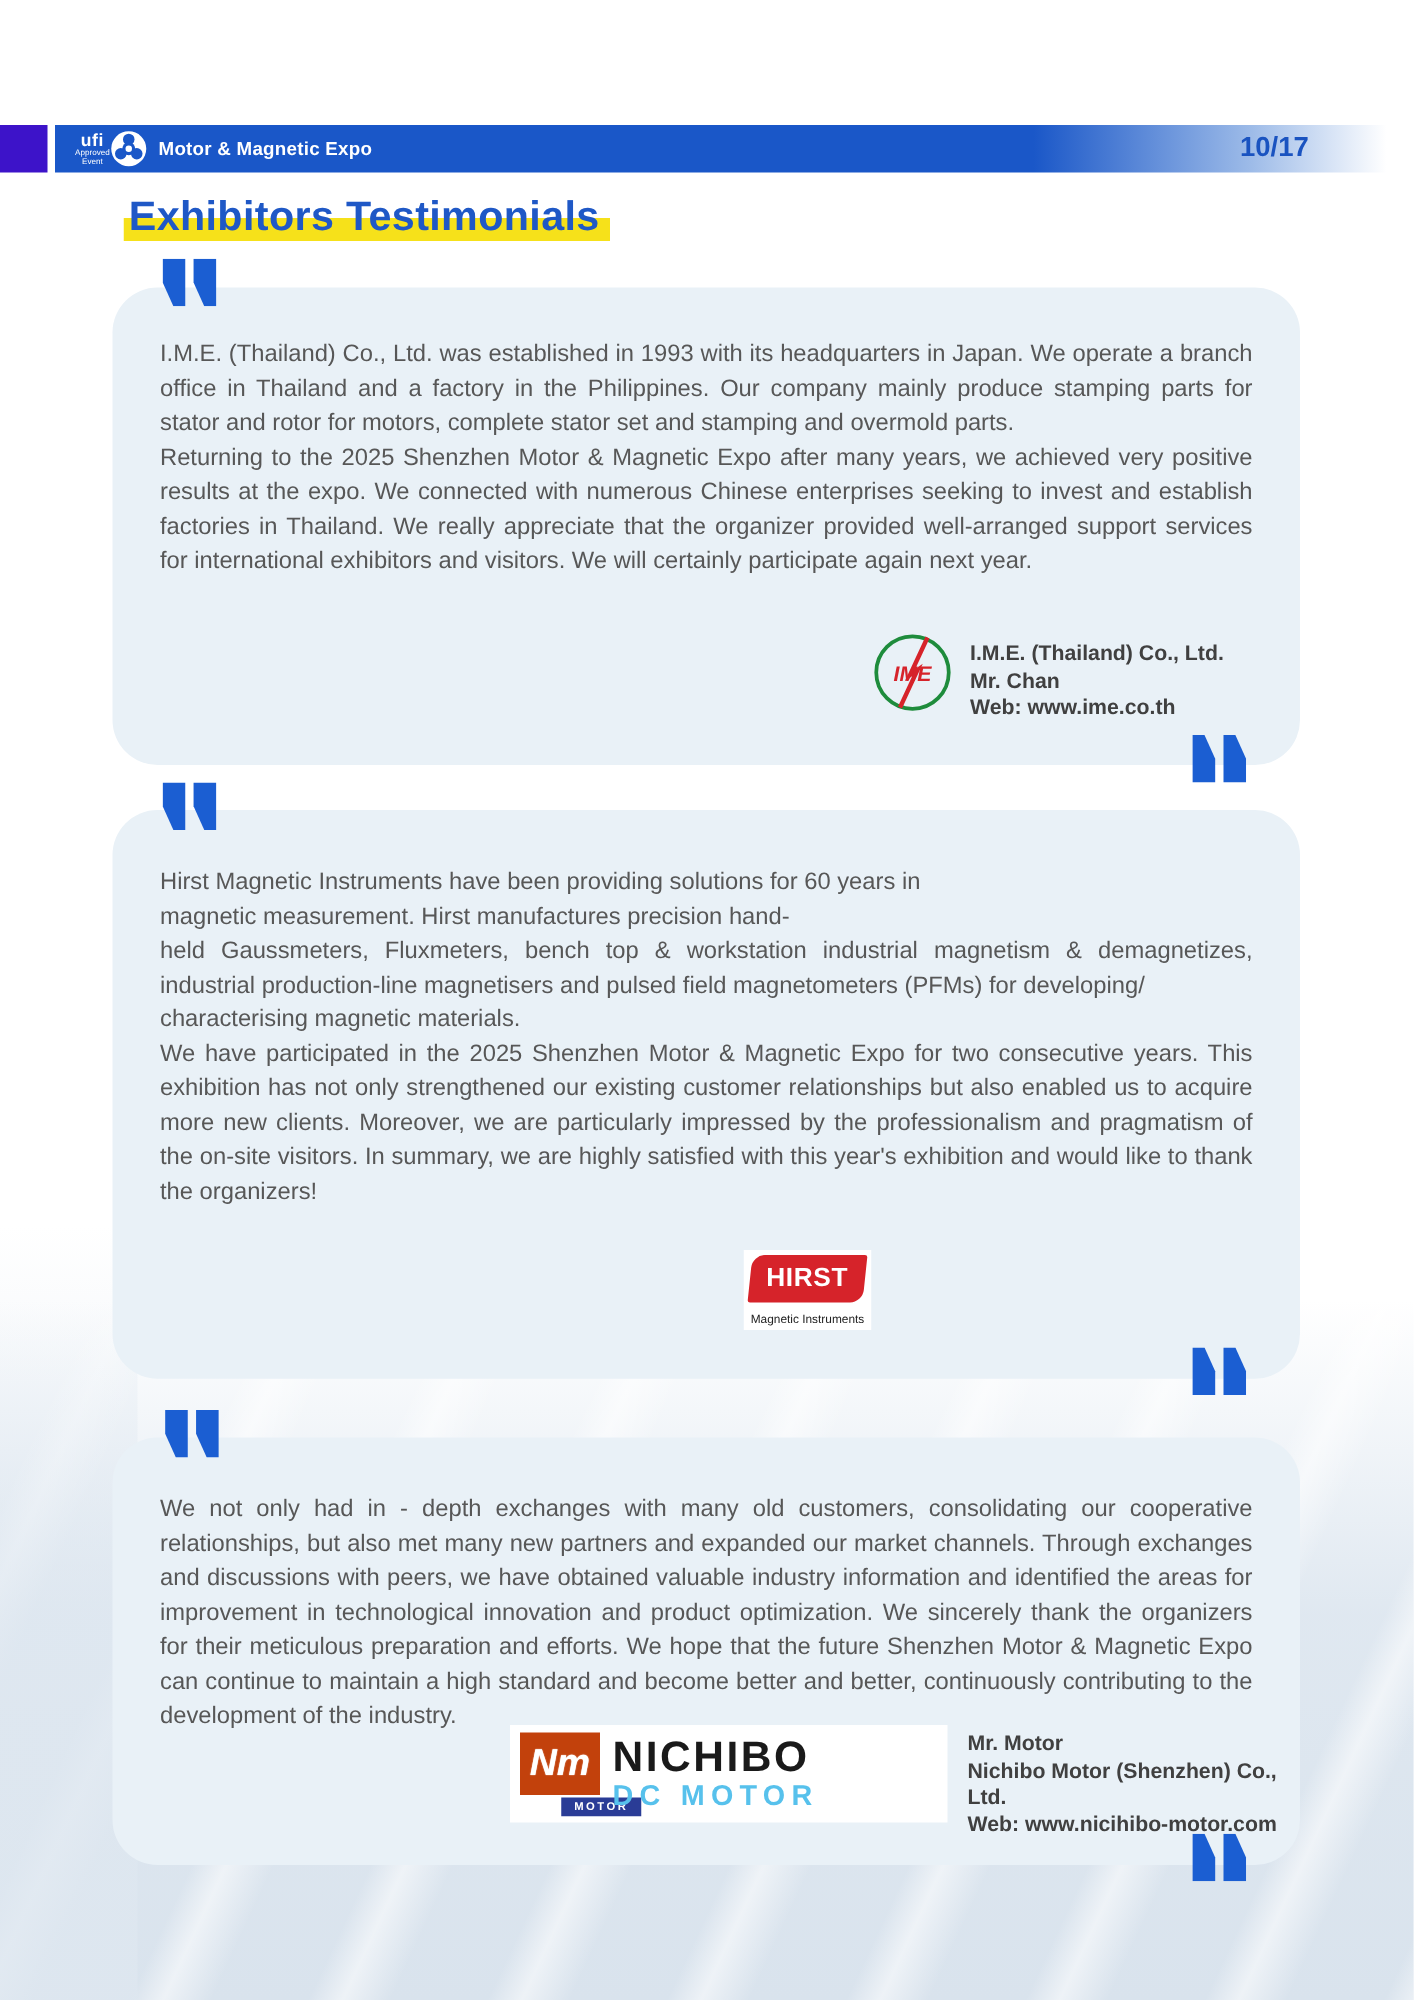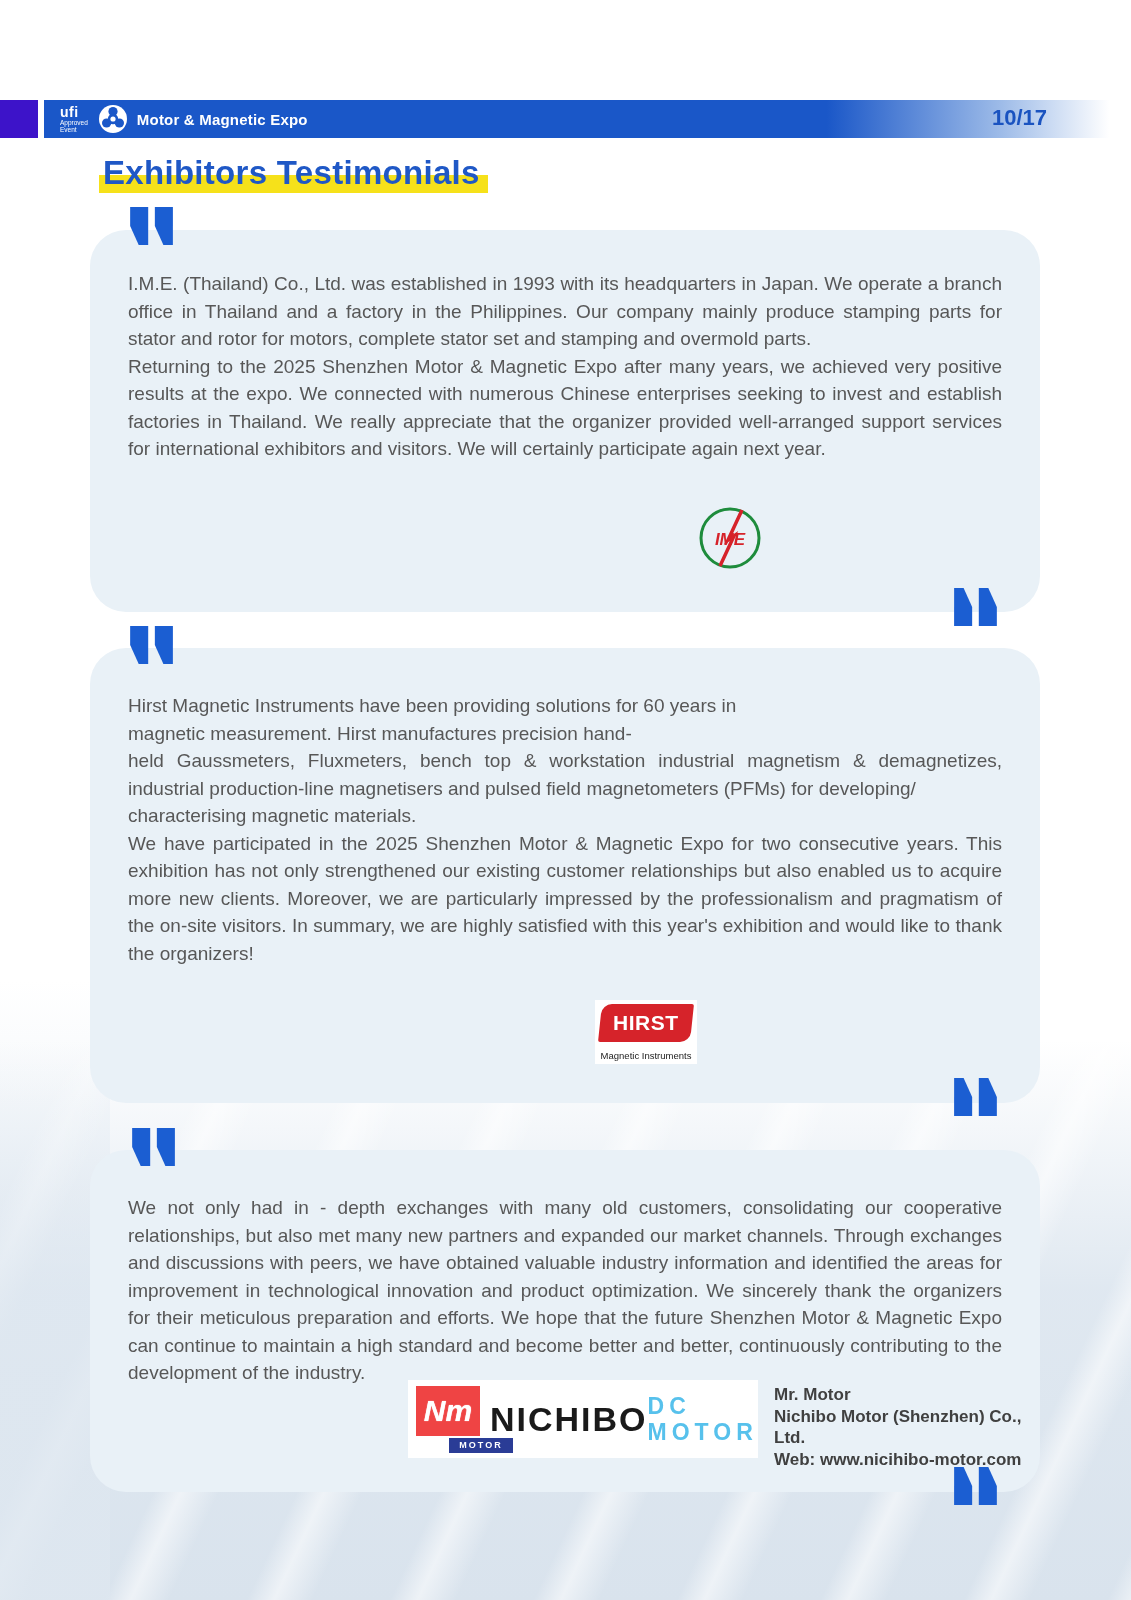--- a/index.html
+++ b/index.html
@@ -31,21 +31,21 @@
   
   .header { position:absolute; left:0; top:100px; width:1131px; height:38px; z-index:3; }
   .header .accent-block {
     position:absolute; left:0; top:0; width:38px; height:38px; background:#3d13c9;
   }
   .header .bar {
     position:absolute; left:44px; top:0; right:0; height:38px;
     background:linear-gradient(to right, #1a57c8 0%, #1a57c8 72%, #9dbbe8 88%, #ffffff 98%);
     display:flex; align-items:center; padding-left:16px;
   }
-  .ufi { color:#ffffff; line-height:1; margin-right:10px; }
+  .ufi { color:#ffffff; line-height:1; text-align:center; }
   .ufi .ufi-main { font-size:14px; font-weight:bold; letter-spacing:.5px; }
   .ufi .ufi-sub { font-size:6.5px; margin-top:1px; }
   .motor-icon { width:30px; height:30px; margin-right:9px; flex:0 0 auto; }
   .brand { color:#ffffff; font-weight:bold; font-size:15px; letter-spacing:.2px; }
   .page-num {
     position:absolute; right:84px; top:5px; font-size:22px; font-weight:bold; color:#1a53c0;
   }
 
   
   .title {
@@ -108,31 +108,31 @@
   .sig-2 .sig-lines { padding-top:3px; }
 
   
   .sig-3 { left:318px; top:230px; }
   .nichibo-logo {
     width:350px; height:78px; background:#ffffff; margin-right:16px; flex:0 0 auto;
     display:flex; align-items:center; padding:5px 8px;
   }
   .nm-badge { width:64px; flex:0 0 auto; margin-right:10px; }
   .nm-top {
-    width:64px; height:50px; background:#ef4444; color:#ffffff;
+    width:64px; height:50px; background:#c2410c; color:#ffffff;
     display:flex; align-items:center; justify-content:center;
     font-size:30px; font-weight:bold; font-style:italic;
     text-shadow:0 0 1px #ffffff;
   }
   .nm-bottom {
     width:64px; height:15px; background:#2a3c96; color:#ffffff; margin-top:2px;
     display:flex; align-items:center; justify-content:center;
     font-size:9px; font-weight:bold; letter-spacing:2px;margin-left:33px;
   }
-  .nichibo-texts { display:flex; flex-direction:row;align-items:center; }
+  .nichibo-texts { display:flex; flex-direction:column; }
   .nichibo-name {
     font-size:34px; font-weight:bold; color:#1a1a1a; letter-spacing:2px; line-height:34px;
   }
   .nichibo-tag {
     font-size:23px; font-weight:bold; color:#57c1ec; letter-spacing:5px; line-height:26px;
   }
   .sig-3 .sig-lines { padding-top:4px; }
 </style>
 </head>
 <body>
@@ -220,20 +220,25 @@
     <div class="body-text">
       <p>I.M.E. (Thailand) Co., Ltd. was established in 1993 with its headquarters in Japan. We operate a branch office in Thailand and a factory in the Philippines. Our company mainly produce stamping parts for stator and rotor for motors, complete stator set and stamping and overmold parts.</p>
       <p>Returning to the 2025 Shenzhen Motor &amp; Magnetic Expo after many years, we achieved very positive results at the expo. We connected with numerous Chinese enterprises seeking to invest and establish factories in Thailand. We really appreciate that the organizer provided well-arranged support services for international exhibitors and visitors. We will certainly participate again next year.</p>
     </div>
     <div class="sig sig-1">
       <svg class="ime-logo" viewBox="0 0 64 64">
         <circle cx="32" cy="32" r="29" fill="none" stroke="#1e8c3c" stroke-width="3"></circle>
         <path d="M44 4 L30 34 L36 30 L22 60" fill="none" stroke="#d6232a" stroke-width="3.5"></path>
         <text x="32" y="39" font-size="17" font-weight="bold" font-style="italic" text-anchor="middle" fill="#d6232a">IME</text>
       </svg>
+      <div class="sig-lines">
+        <div>I.M.E. (Thailand) Co., Ltd.</div>
+        <div>Mr. Chan</div>
+        <div>Web: www.ime.co.th</div>
+      </div>
     </div>
   </div>
 
   <div class="card card-2">
     <div class="body-text">
       <p class="pre">Hirst Magnetic Instruments have been providing solutions for 60 years in
 magnetic measurement. Hirst manufactures precision hand-
 held Gaussmeters, Fluxmeters, bench top &amp; workstation industrial magnetism &amp; demagnetizes, industrial production-line magnetisers and pulsed field magnetometers (PFMs) for developing/
 characterising magnetic materials.</p>
       <p>We have participated in the 2025 Shenzhen Motor &amp; Magnetic Expo for two consecutive years. This exhibition has not only strengthened our existing customer relationships but also enabled us to acquire more new clients. Moreover, we are particularly impressed by the professionalism and pragmatism of the on-site visitors. In summary, we are highly satisfied with this year's exhibition and would like to thank the organizers!</p>

